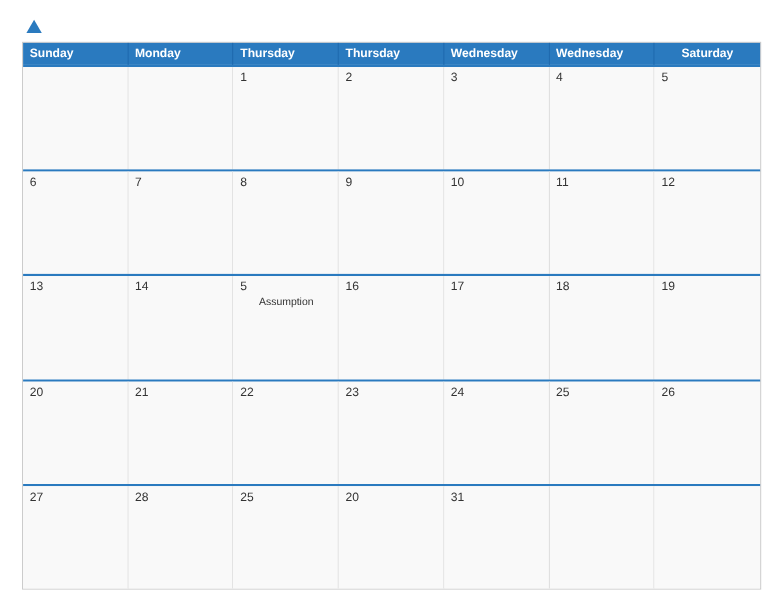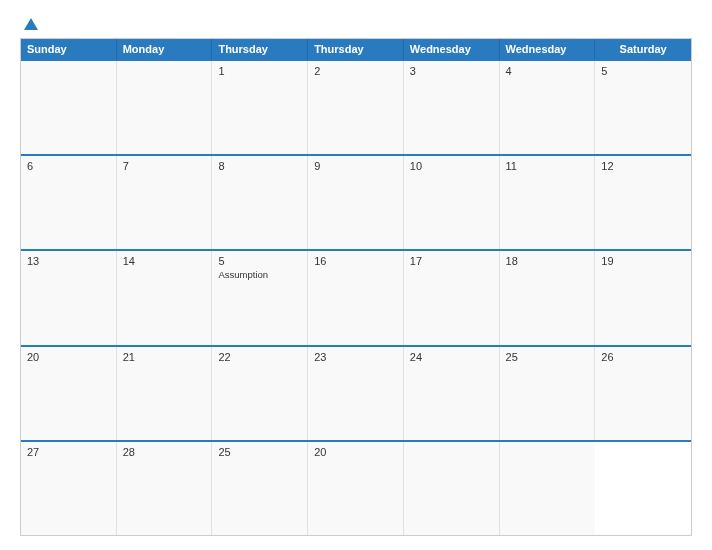--- a/index.html
+++ b/index.html
@@ -115,20 +115,21 @@
     .day-num {
       font-size: 11px;
       color: #333;
       font-weight: normal;
     }
     .day-event {
       font-size: 9.5px;
       color: #333;
       margin-top: 2px;
       line-height: 1.2;
+      margin-left: 17px;
     }
   </style>
 </head>
 <body>
 
 <div class="page">
   <div class="header">
     <div class="logo">
       <span class="logo-general"></span>
       <span class="logo-blue">
@@ -246,18 +247,21 @@
           </div>
           <div class="cal-cell">
             <span class="day-num">28</span>
           </div>
           <div class="cal-cell">
             <span class="day-num">25</span>
           </div>
           <div class="cal-cell">
             <span class="day-num">20</span>
           </div>
+          <div class="cal-cell">
+            <span class="day-num">31</span>
+          </div>
           <div class="cal-cell empty"></div>
           <div class="cal-cell empty"></div>
         </div>
       </div>
   </div>
 </div>
 
 </body></html>

